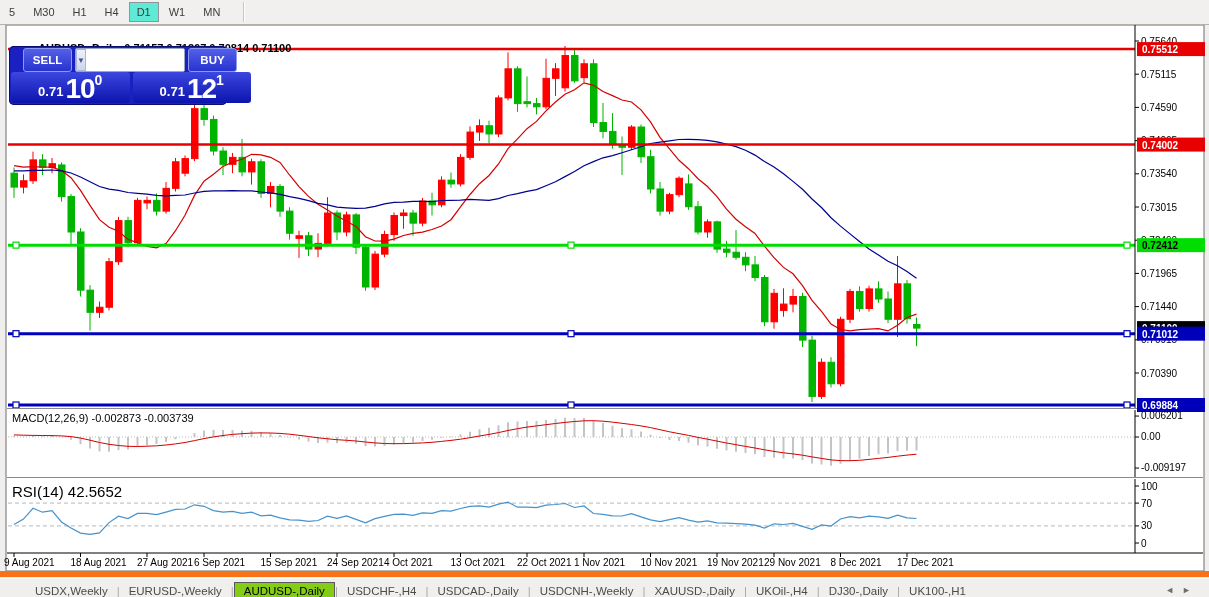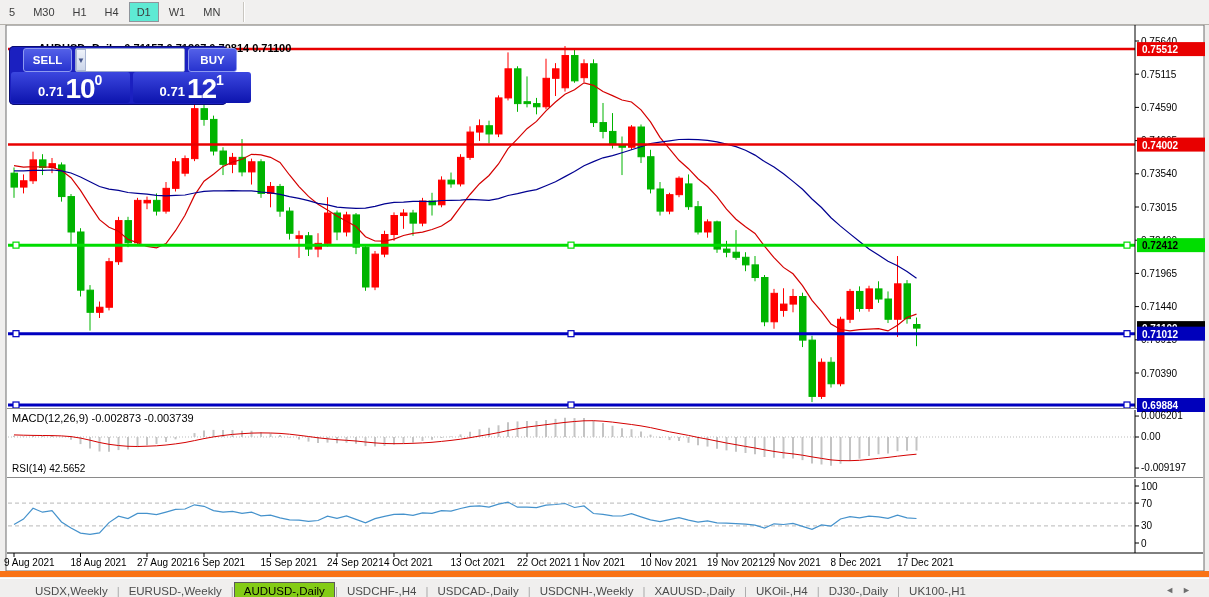--- a/index.html
+++ b/index.html
@@ -10,21 +10,21 @@
   .tf-bar{position:absolute;left:0;top:0;width:1209px;height:24px;background:#f1f0ef;
     border-bottom:1px solid #b4b1ab;display:flex;align-items:center;font-size:11px;color:#3c3c3c;}
   .tf-item{padding:3px 7px;margin:0 1px;border:1px solid transparent;cursor:default;}
   .tf-item.active{background:#5eead4;border:1px solid #8f949b;}
   .tf-sep{width:1px;height:20px;background:#c9c6c0;border-right:1px solid #fff;margin-left:14px;}
   
   .pane-label{position:absolute;font-size:11px;color:#000;white-space:pre;}
   #main-title{left:13px;top:30px;font-weight:700;font-size:11px;}
   #main-title .tri{font-size:8px;vertical-align:1px;margin-right:5px;}
   #macd-label{left:12px;top:412px;font-size:11px;}
-  #rsi-label{left:12px;top:463px;font-size:10px;}
+  #rsi-label{left:12px;top:483px;font-size:15px;}
   
   .ocp{position:absolute;left:9px;top:46px;width:218px;height:59px;background:#1b20c0;
     border-radius:5px;box-shadow:0 0 0 1px #0a0d70 inset;padding:0;}
   .ocp-row1{position:absolute;left:2px;top:2px;height:22px;width:214px;display:flex;margin-left:12px;}
   .btn-trade{width:47px;height:22px;border-radius:3px;border:1px solid #8d9af0;
     background:linear-gradient(#5360e8,#2733cf);color:#fff;font-size:11.5px;font-weight:700;
     display:flex;align-items:center;justify-content:center;cursor:pointer;}
   .spinner{flex:1;height:22px;margin:0 3px;display:flex;background:#ccd6ee;border:1px solid #98a6cc;
     border-radius:2px;overflow:hidden;}
   .spin-btn{width:16px;background:linear-gradient(#eef2fa,#ccd6ea);color:#45558a;font-size:8px;

